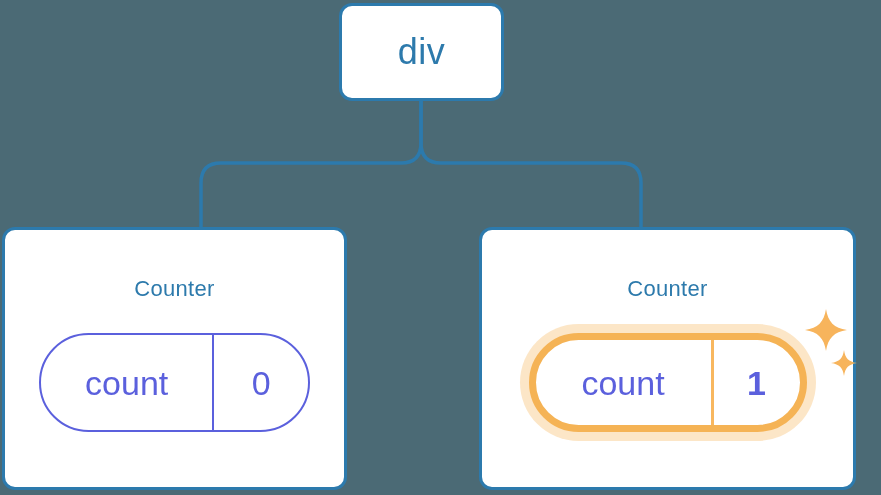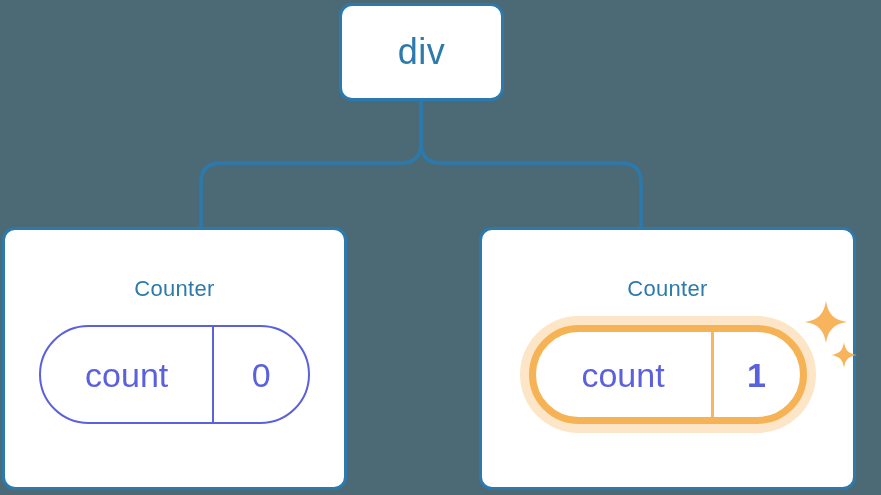--- a/index.html
+++ b/index.html
@@ -71,21 +71,21 @@
     font-size: 22px;
     color: #2d7aac;
     line-height: 1;
     margin-top: 48px;
     letter-spacing: 0.3px;
   }
 
   
   .pill-wrap {
     position: relative;
-    margin-top: 25px;
+    margin-top: 33px;
   }
   .pill {
     position: relative;
     display: flex;
     align-items: stretch;
     height: 99px;
     border-radius: 50px;
     box-sizing: border-box;
     background: #ffffff;
   }

